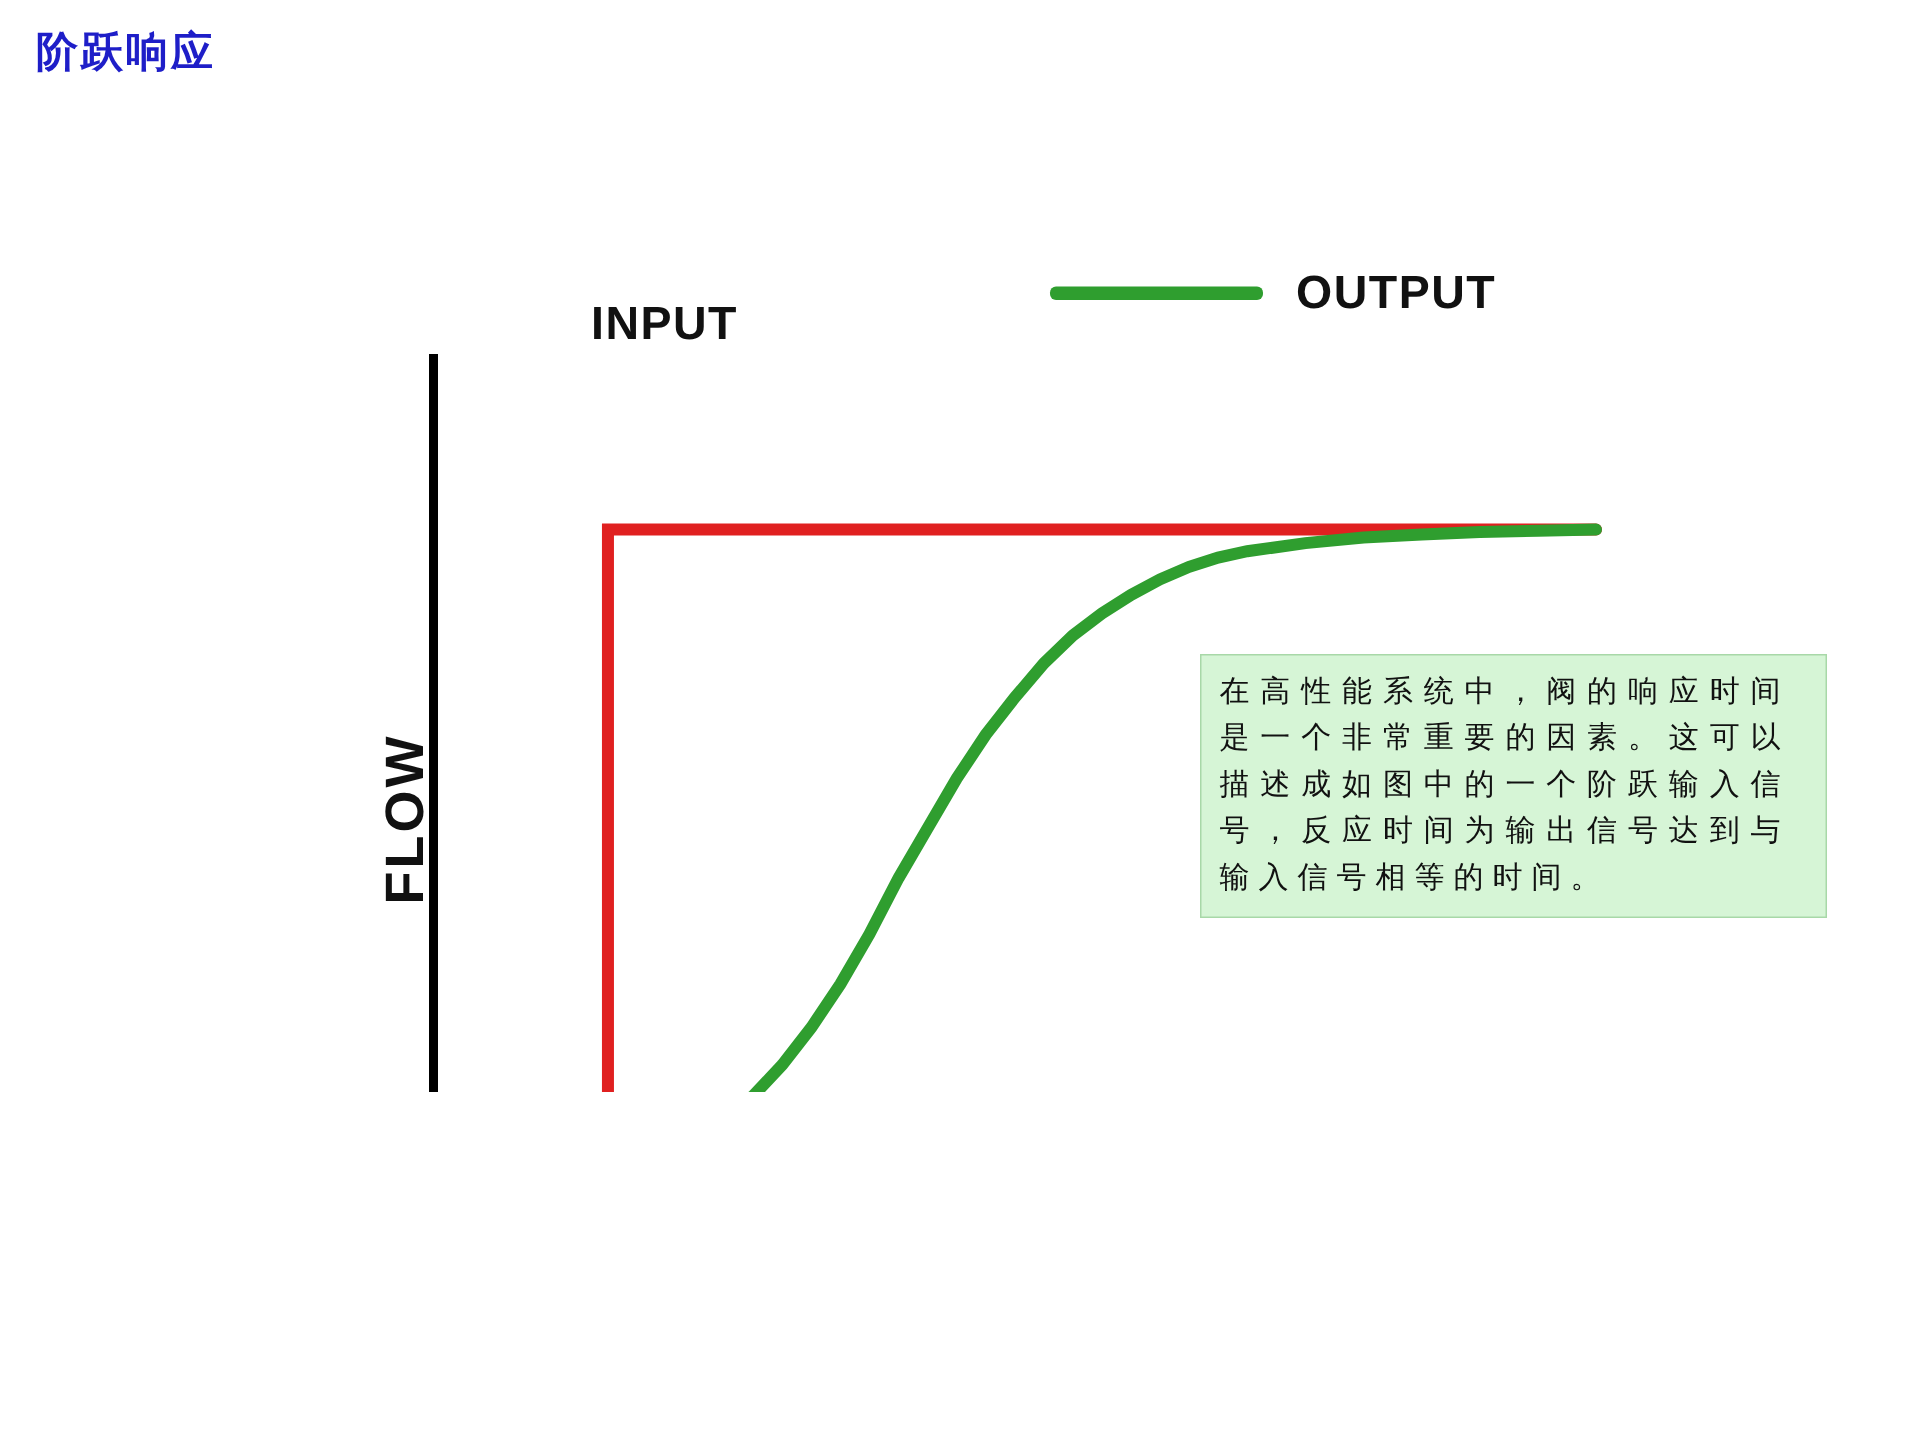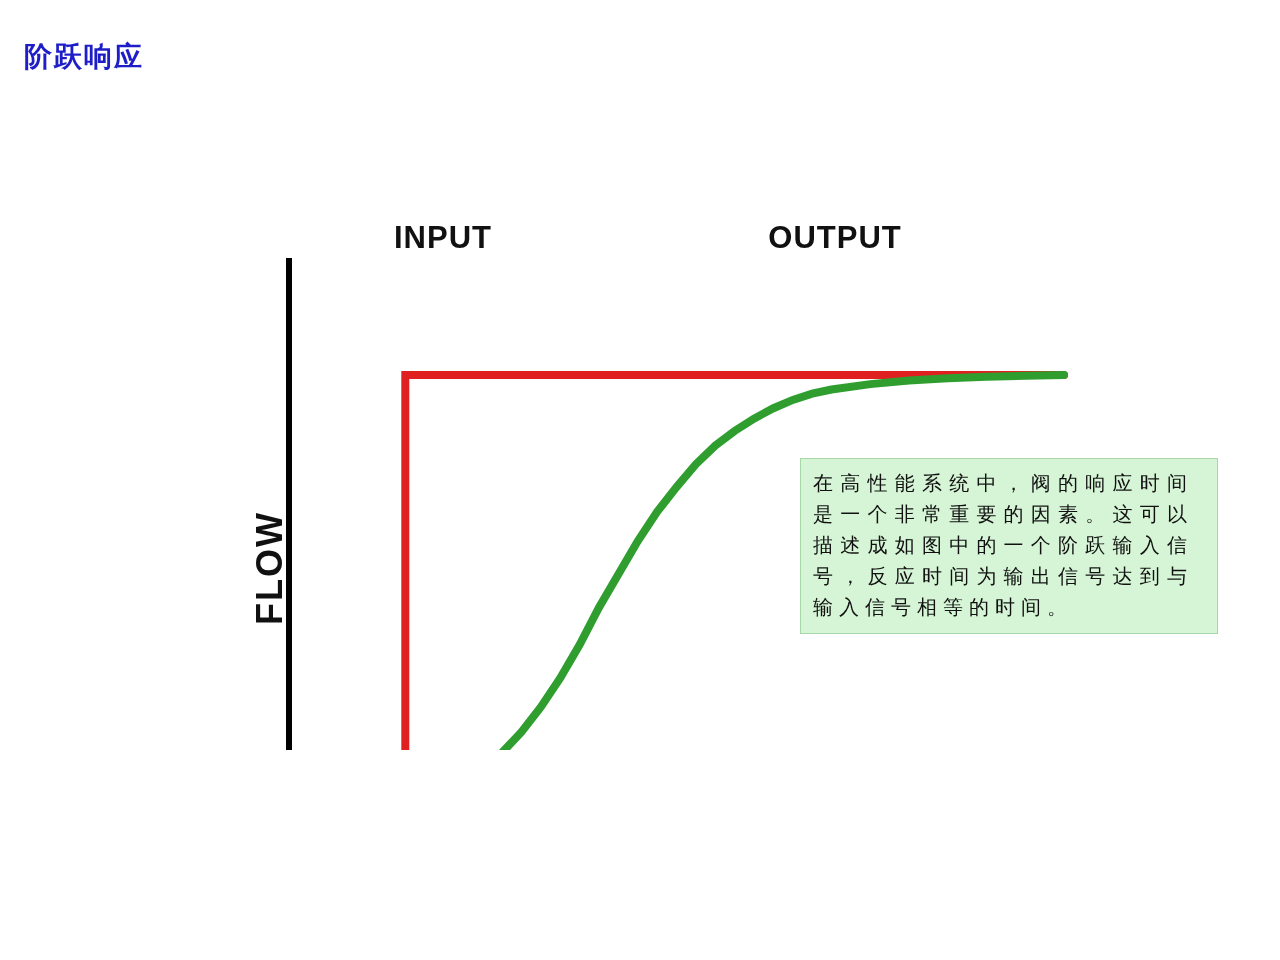--- a/index.html
+++ b/index.html
@@ -3,41 +3,40 @@
 <meta charset="utf-8">
 <style>
   * { margin: 0; padding: 0; box-sizing: border-box; }
   body { background: #ffffff; font-family: "Liberation Sans", "DejaVu Sans", sans-serif; }
   .slide {
     position: relative;
     width: 1280px;
     height: 728px;
     background: #ffffff;
     overflow: hidden;
-    margin-top: 22px;
   }
   .slide-title {
     position: absolute;
     left: 24px;
     top: 16px;
     font-size: 28px;
     font-weight: bold;
     color: #1e1ec8;
     letter-spacing: 2px;
   }
   .legend-item {
     position: absolute;
     top: 176px;
     display: flex;
     align-items: center;
     gap: 22px;
     height: 38px;
   }
   .legend-item.input  { left: 372px; flex-direction: column; }
-  .legend-item.output { left: 764px; flex-direction: column; }
+  .legend-item.output { left: 700px; }
   .legend-swatch {
     width: 142px;
     height: 9px;
     border-radius: 4px;
   }
   .legend-label {
     font-size: 31px;
     font-weight: bold;
     color: #111111;
     letter-spacing: 1px;

